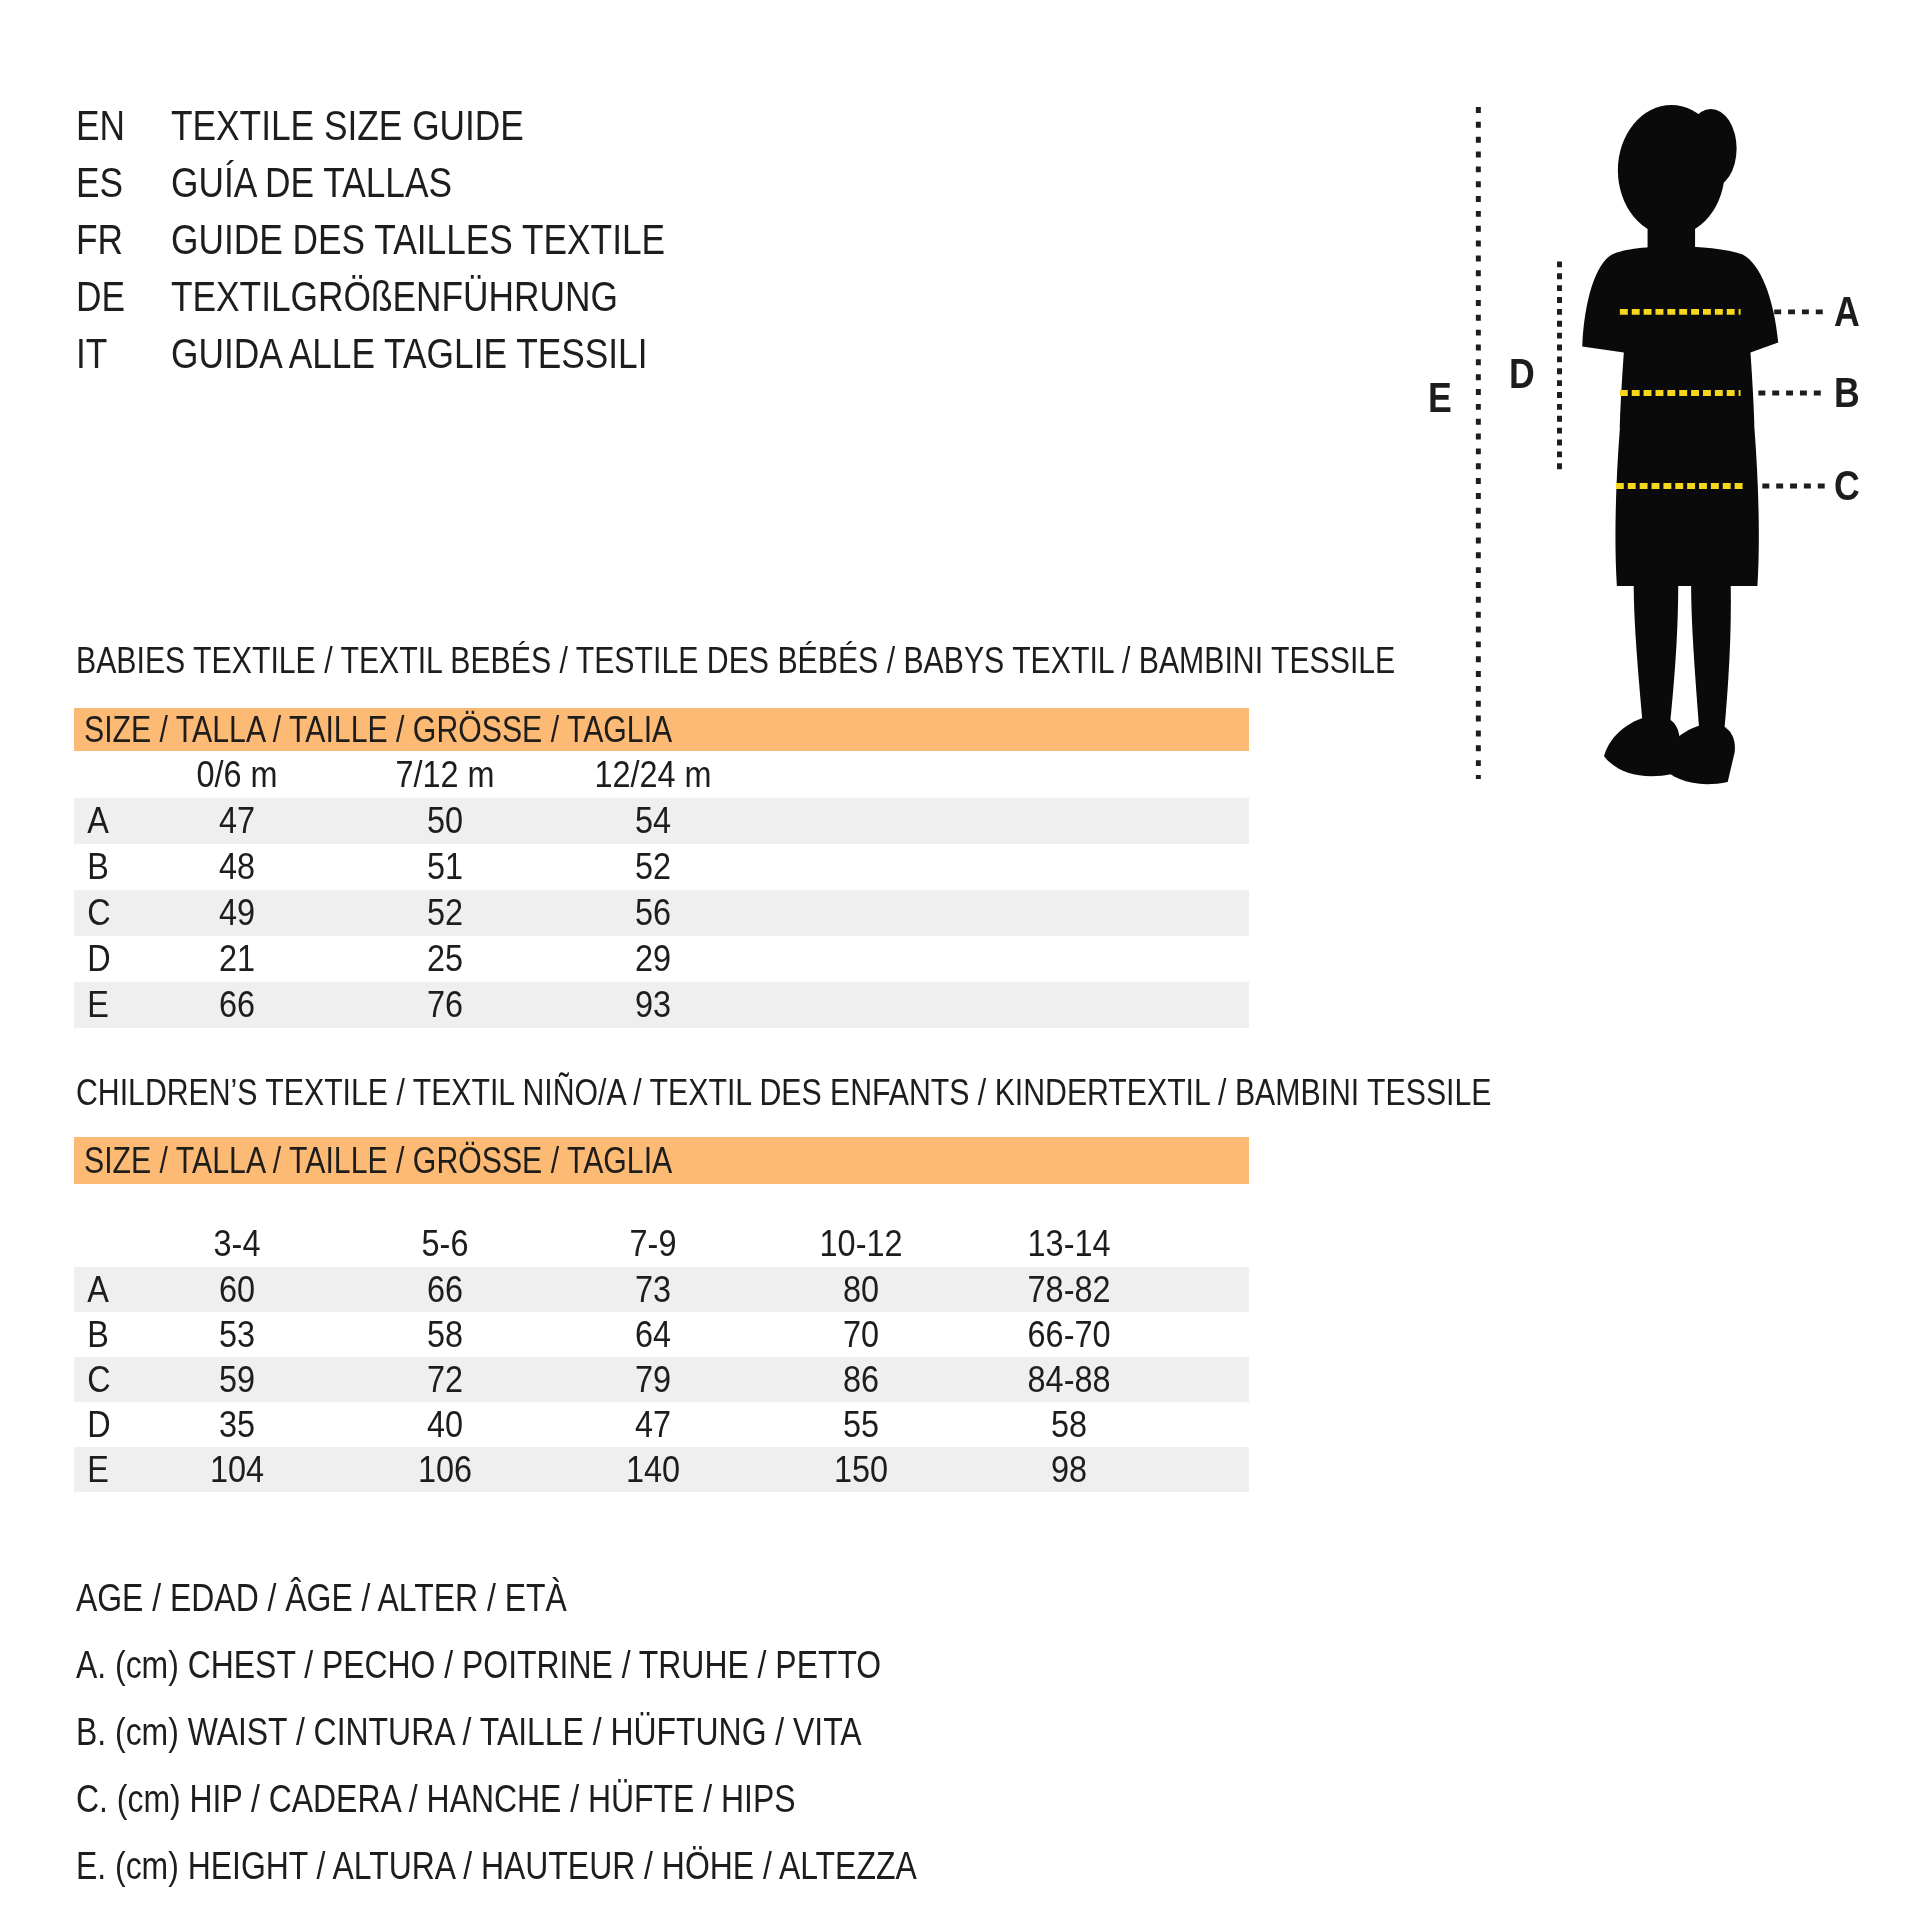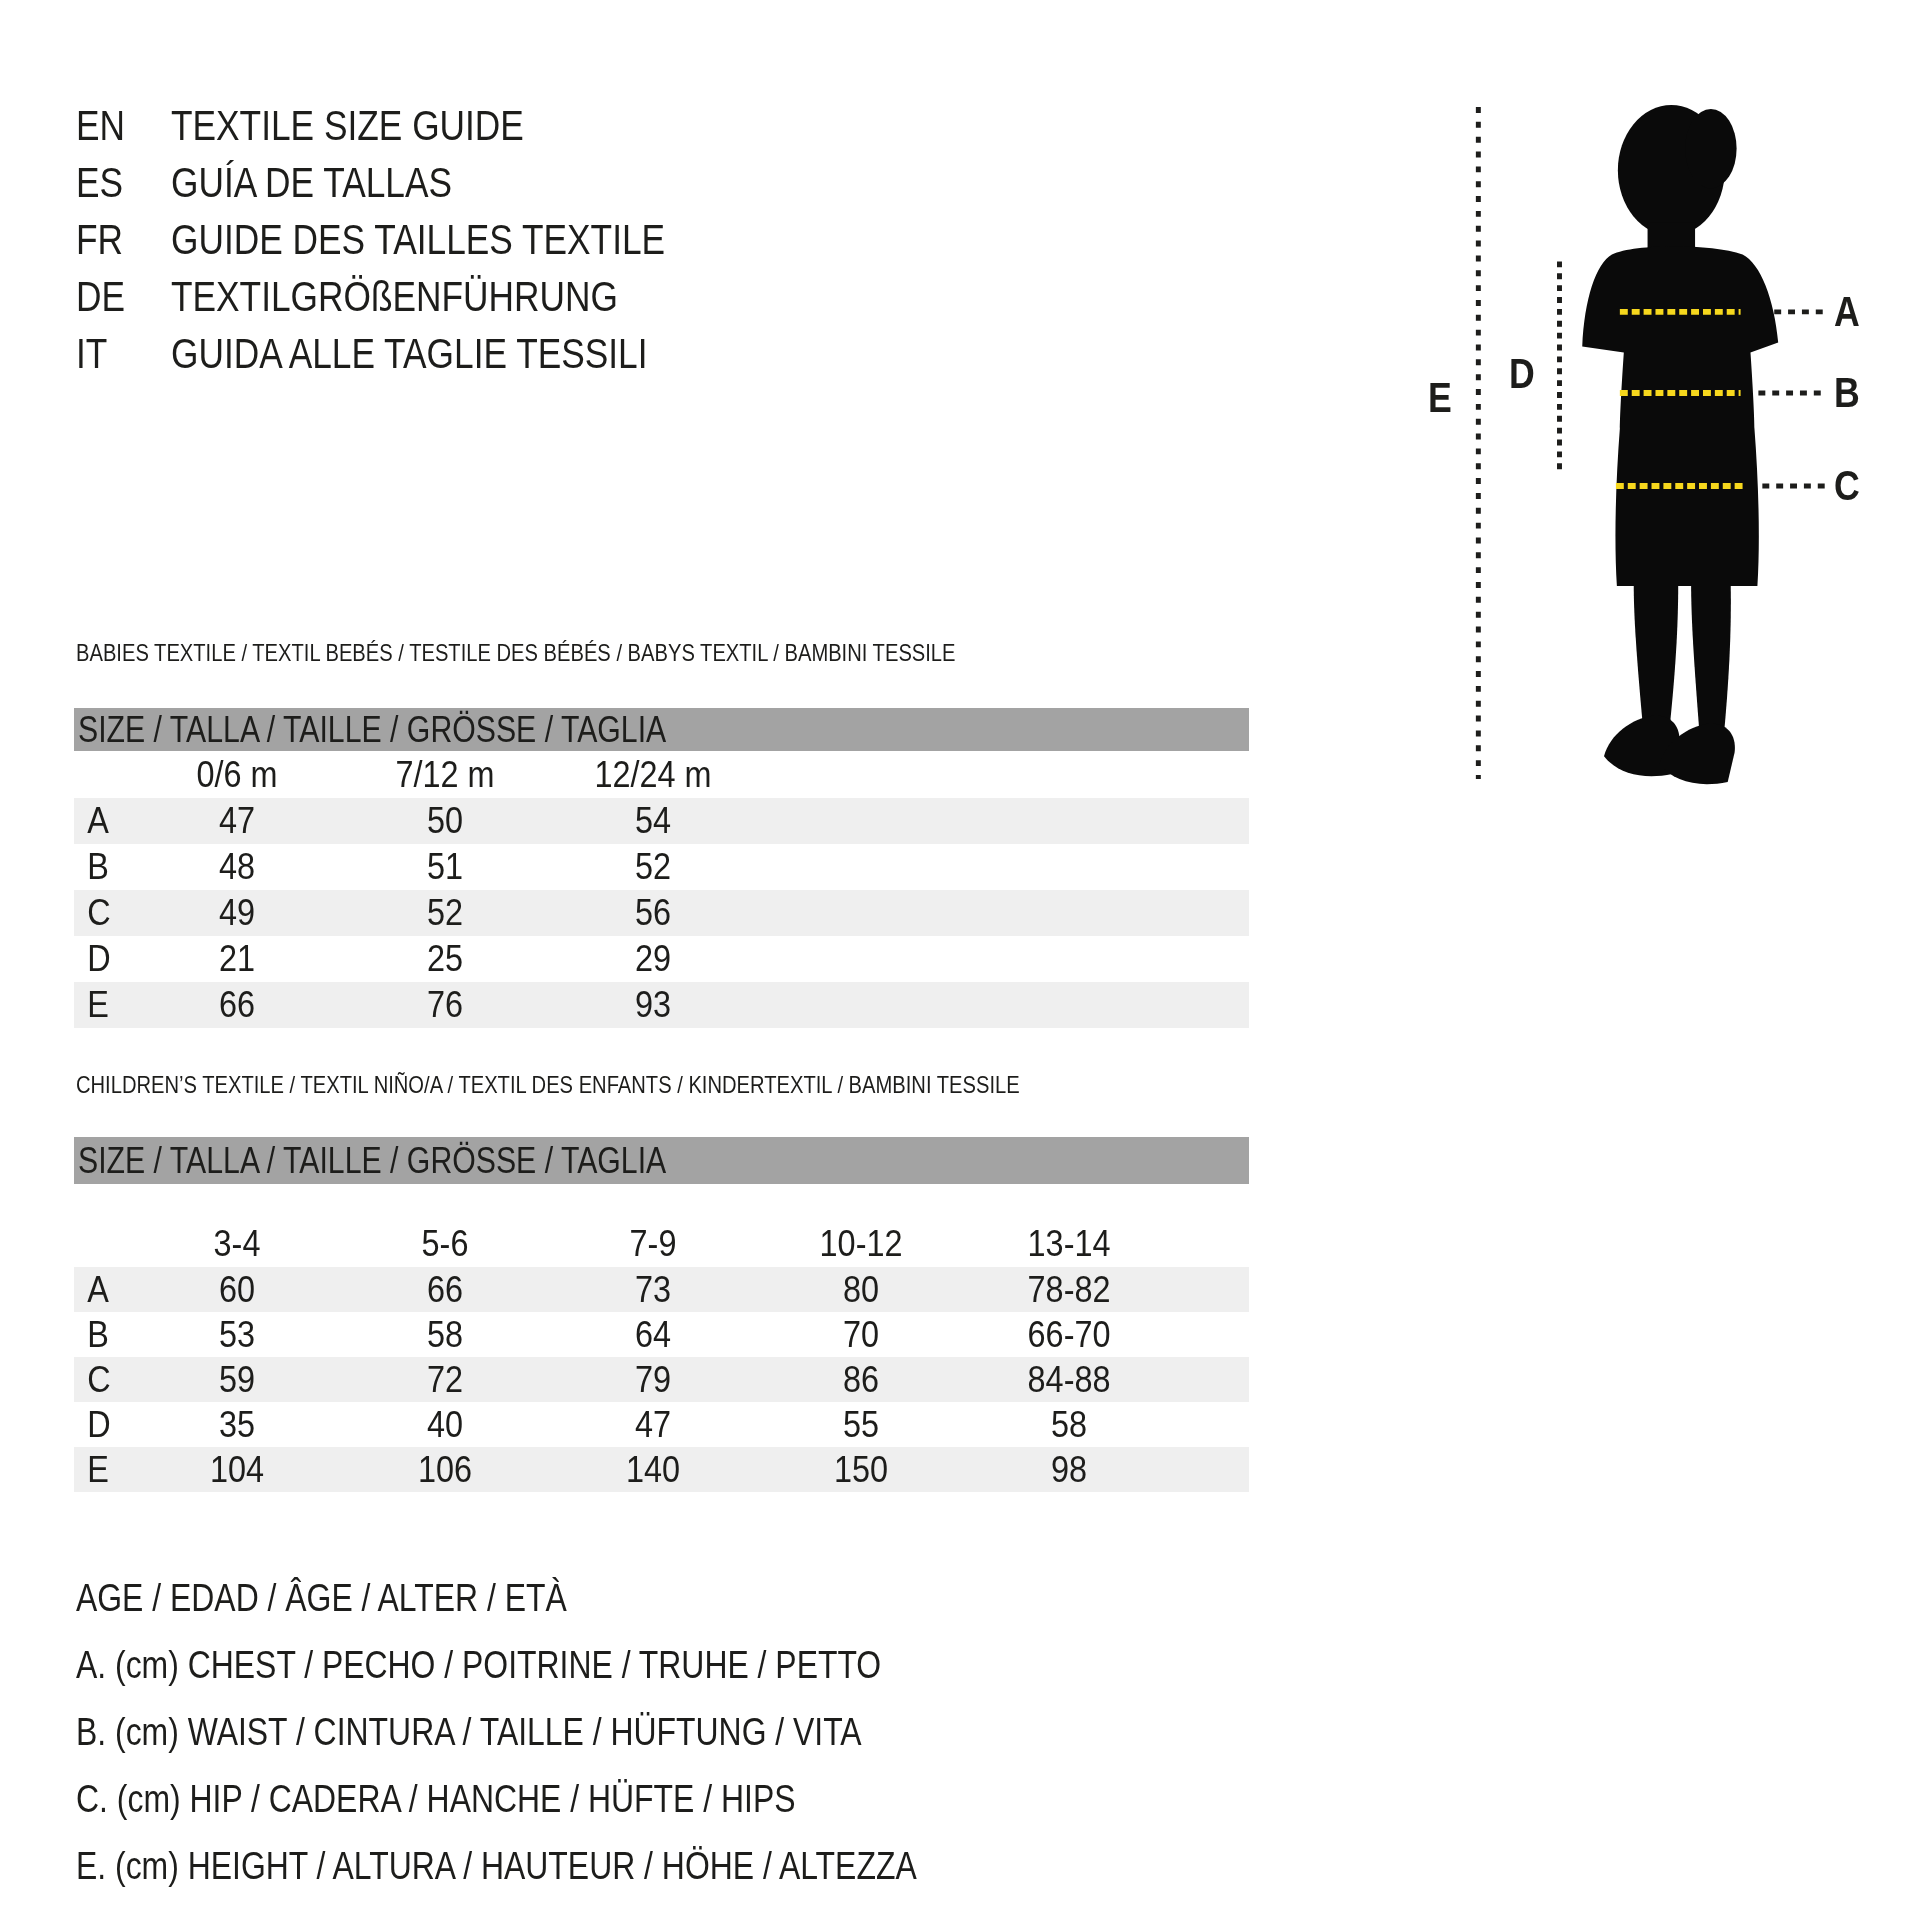--- a/index.html
+++ b/index.html
@@ -8,25 +8,25 @@
 
   .cond{display:inline-block;white-space:nowrap;transform:scaleX(0.84);transform-origin:0 50%;}
   .condc{display:inline-block;white-space:nowrap;transform:scaleX(0.9);transform-origin:50% 50%;}
 
   
   .langs{position:absolute;left:76px;top:97px;}
   .lang-row{display:flex;height:57px;align-items:center;font-size:42px;}
   .lang-code{width:95px;flex:0 0 95px;}
 
   
-  .sec-title{position:absolute;left:76px;height:44px;display:flex;font-size:24px;}
+  .sec-title{position:absolute;left:76px;height:44px;display:flex;align-items:center;font-size:36px;}
 
   
   .tbl{position:absolute;left:74px;width:1175px;}
-  .band{height:43px;background:#a3a3a3;display:flex;align-items:center;padding-left:4px;box-sizing:border-box;font-size:36px;}
+  .band{height:43px;background:#fdba74;display:flex;align-items:center;padding-left:10px;box-sizing:border-box;font-size:36px;}
   .band.ch{height:47px;}
   .hrow{display:flex;align-items:center;font-size:36px;}
   .trow{display:flex;align-items:center;font-size:36px;}
   .c-label{flex:0 0 59px;width:59px;padding-left:12px;box-sizing:border-box;}
   .c-val{flex:0 0 208px;width:208px;display:flex;justify-content:center;}
   .bg-g{background:#efefef;}
 
   
   .legend{position:absolute;left:76px;top:1565px;}
   .legend-line{height:67px;display:flex;align-items:center;font-size:38px;}

